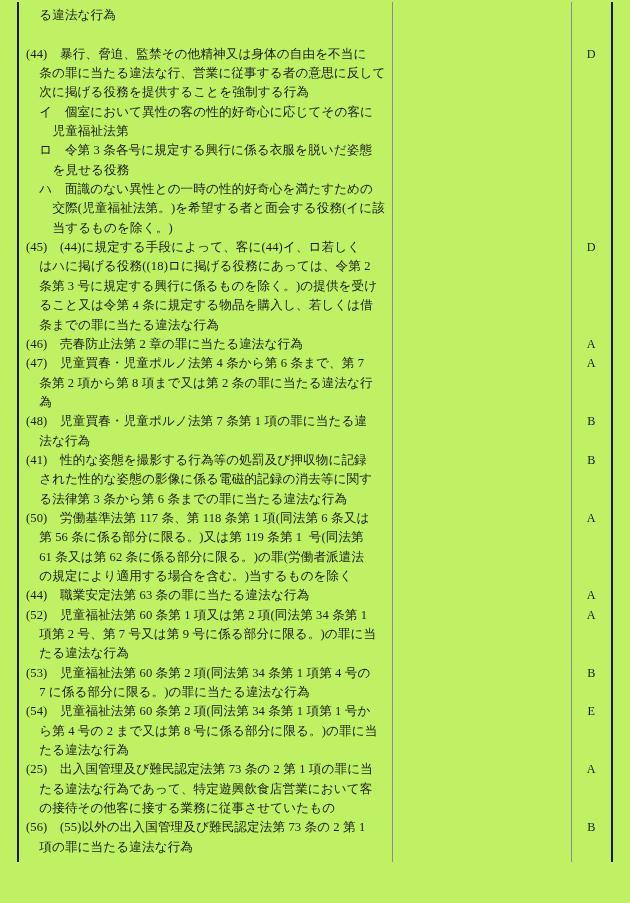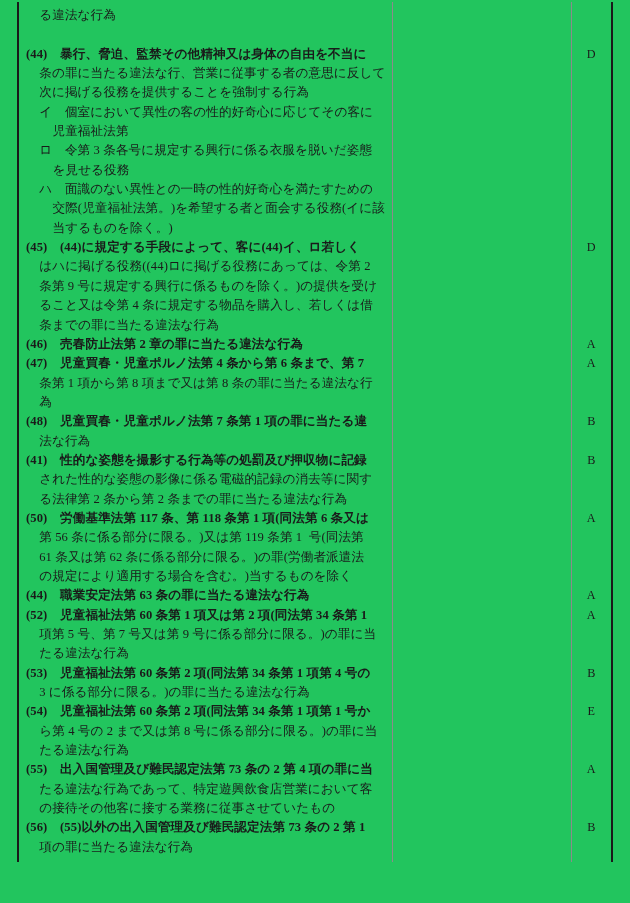--- a/index.html
+++ b/index.html
@@ -12,21 +12,21 @@
     height: 903px;
     font-family: "Liberation Serif", "DejaVu Serif", serif;
     color: #1a1a1a;
     -webkit-font-smoothing: antialiased;
   }
 
   #page {
     position: relative;
     width: 630px;
     height: 903px;
-    background: #22c55e;
+    background: #bef264;
     overflow: hidden;
   }
 
   
   .legal-table {
     position: absolute;
     left: 17px;
     top: 2px;
     width: 594px;
     border-collapse: collapse;
@@ -63,21 +63,21 @@
     letter-spacing: 0.1px;
   }
 
   .ln {
     margin: 0;
     white-space: pre;
     font-variant-east-asian: proportional-width;
   }
 
   
-  .i0  { text-indent: 0; font-weight: bold; }
+  .i0  { text-indent: 0; }
   .i1  { padding-left: 1.05em; }   
   .i2  { padding-left: 2.1em; }    
   .sub { padding-left: 1.05em; }   
 
   .gap-line {
     height: 19.35px;
   }
 
   
   .grade-body {
@@ -120,47 +120,47 @@
               <div class="ln i1">条の罪に当たる違法な行、営業に従事する者の意思に反して</div>
               <div class="ln i1">次に掲げる役務を提供することを強制する行為</div>
               <div class="ln sub">イ　個室において異性の客の性的好奇心に応じてその客に</div>
               <div class="ln i2">児童福祉法第</div>
               <div class="ln sub">ロ　令第 3 条各号に規定する興行に係る衣服を脱いだ姿態</div>
               <div class="ln i2">を見せる役務</div>
               <div class="ln sub">ハ　面識のない異性との一時の性的好奇心を満たすための</div>
               <div class="ln i2">交際(児童福祉法第。)を希望する者と面会する役務(イに該</div>
               <div class="ln i2">当するものを除く。)</div>
               <div class="ln i0">(45)　(44)に規定する手段によって、客に(44)イ、ロ若しく</div>
-              <div class="ln i1">はハに掲げる役務((44)ロに掲げる役務にあっては、令第 2</div>
-              <div class="ln i1">条第 9 号に規定する興行に係るものを除く。)の提供を受け</div>
+              <div class="ln i1">はハに掲げる役務((18)ロに掲げる役務にあっては、令第 2</div>
+              <div class="ln i1">条第 3 号に規定する興行に係るものを除く。)の提供を受け</div>
               <div class="ln i1">ること又は令第 4 条に規定する物品を購入し、若しくは借</div>
               <div class="ln i1">条までの罪に当たる違法な行為</div>
               <div class="ln i0">(46)　売春防止法第 2 章の罪に当たる違法な行為</div>
               <div class="ln i0">(47)　児童買春・児童ポルノ法第 4 条から第 6 条まで、第 7</div>
-              <div class="ln i1">条第 1 項から第 8 項まで又は第 8 条の罪に当たる違法な行</div>
+              <div class="ln i1">条第 2 項から第 8 項まで又は第 2 条の罪に当たる違法な行</div>
               <div class="ln i1">為</div>
               <div class="ln i0">(48)　児童買春・児童ポルノ法第 7 条第 1 項の罪に当たる違</div>
               <div class="ln i1">法な行為</div>
               <div class="ln i0">(41)　性的な姿態を撮影する行為等の処罰及び押収物に記録</div>
               <div class="ln i1">された性的な姿態の影像に係る電磁的記録の消去等に関す</div>
-              <div class="ln i1">る法律第 2 条から第 2 条までの罪に当たる違法な行為</div>
+              <div class="ln i1">る法律第 3 条から第 6 条までの罪に当たる違法な行為</div>
               <div class="ln i0">(50)　労働基準法第 117 条、第 118 条第 1 項(同法第 6 条又は</div>
               <div class="ln i1">第 56 条に係る部分に限る。)又は第 119 条第 1  号(同法第</div>
               <div class="ln i1">61 条又は第 62 条に係る部分に限る。)の罪(労働者派遣法</div>
               <div class="ln i1">の規定により適用する場合を含む。)当するものを除く</div>
               <div class="ln i0">(44)　職業安定法第 63 条の罪に当たる違法な行為</div>
               <div class="ln i0">(52)　児童福祉法第 60 条第 1 項又は第 2 項(同法第 34 条第 1</div>
-              <div class="ln i1">項第 5 号、第 7 号又は第 9 号に係る部分に限る。)の罪に当</div>
+              <div class="ln i1">項第 2 号、第 7 号又は第 9 号に係る部分に限る。)の罪に当</div>
               <div class="ln i1">たる違法な行為</div>
               <div class="ln i0">(53)　児童福祉法第 60 条第 2 項(同法第 34 条第 1 項第 4 号の</div>
-              <div class="ln i1">3 に係る部分に限る。)の罪に当たる違法な行為</div>
+              <div class="ln i1">7 に係る部分に限る。)の罪に当たる違法な行為</div>
               <div class="ln i0">(54)　児童福祉法第 60 条第 2 項(同法第 34 条第 1 項第 1 号か</div>
               <div class="ln i1">ら第 4 号の 2 まで又は第 8 号に係る部分に限る。)の罪に当</div>
               <div class="ln i1">たる違法な行為</div>
-              <div class="ln i0">(55)　出入国管理及び難民認定法第 73 条の 2 第 4 項の罪に当</div>
+              <div class="ln i0">(25)　出入国管理及び難民認定法第 73 条の 2 第 1 項の罪に当</div>
               <div class="ln i1">たる違法な行為であって、特定遊興飲食店営業において客</div>
               <div class="ln i1">の接待その他客に接する業務に従事させていたもの</div>
               <div class="ln i0">(56)　(55)以外の出入国管理及び難民認定法第 73 条の 2 第 1</div>
               <div class="ln i1">項の罪に当たる違法な行為</div>
             </div>
         </td>
         <td class="cell-mid">
           <div class="mid-body"></div>
         </td>
         <td class="cell-grade">

